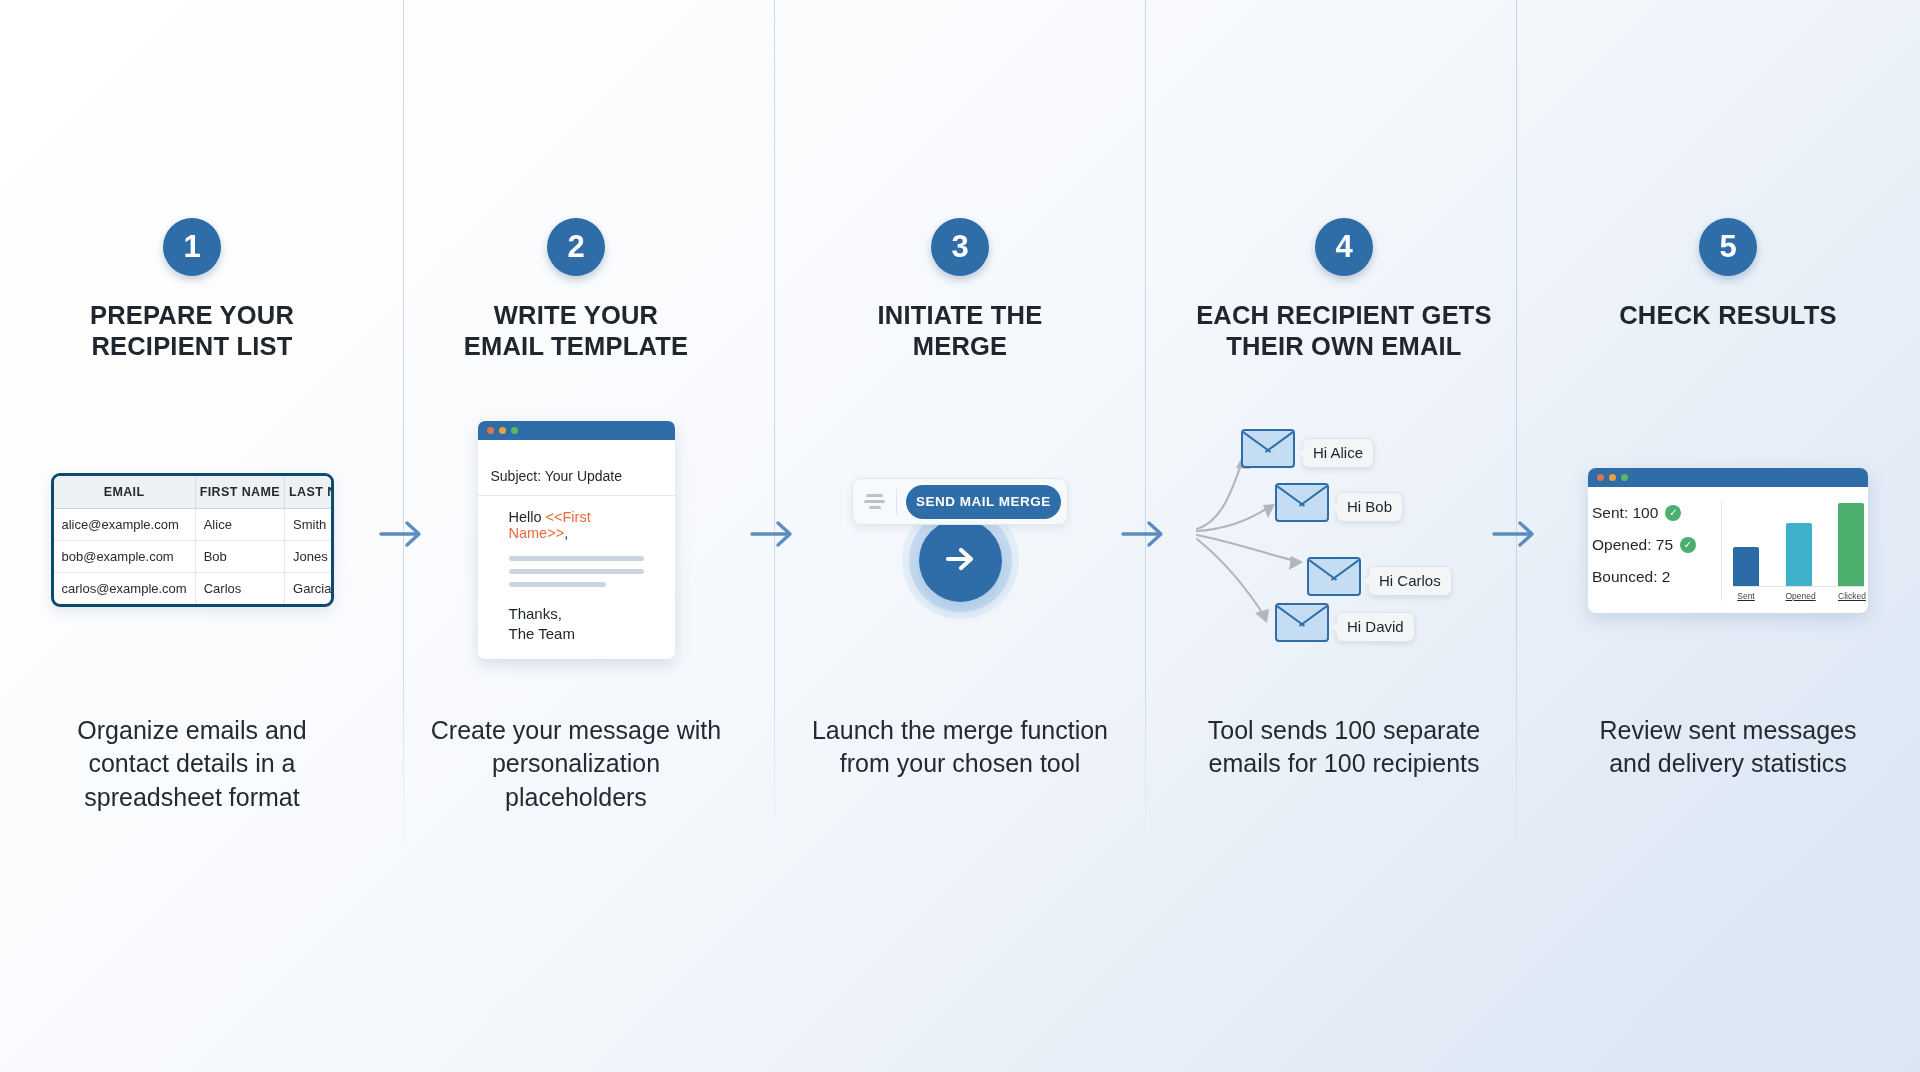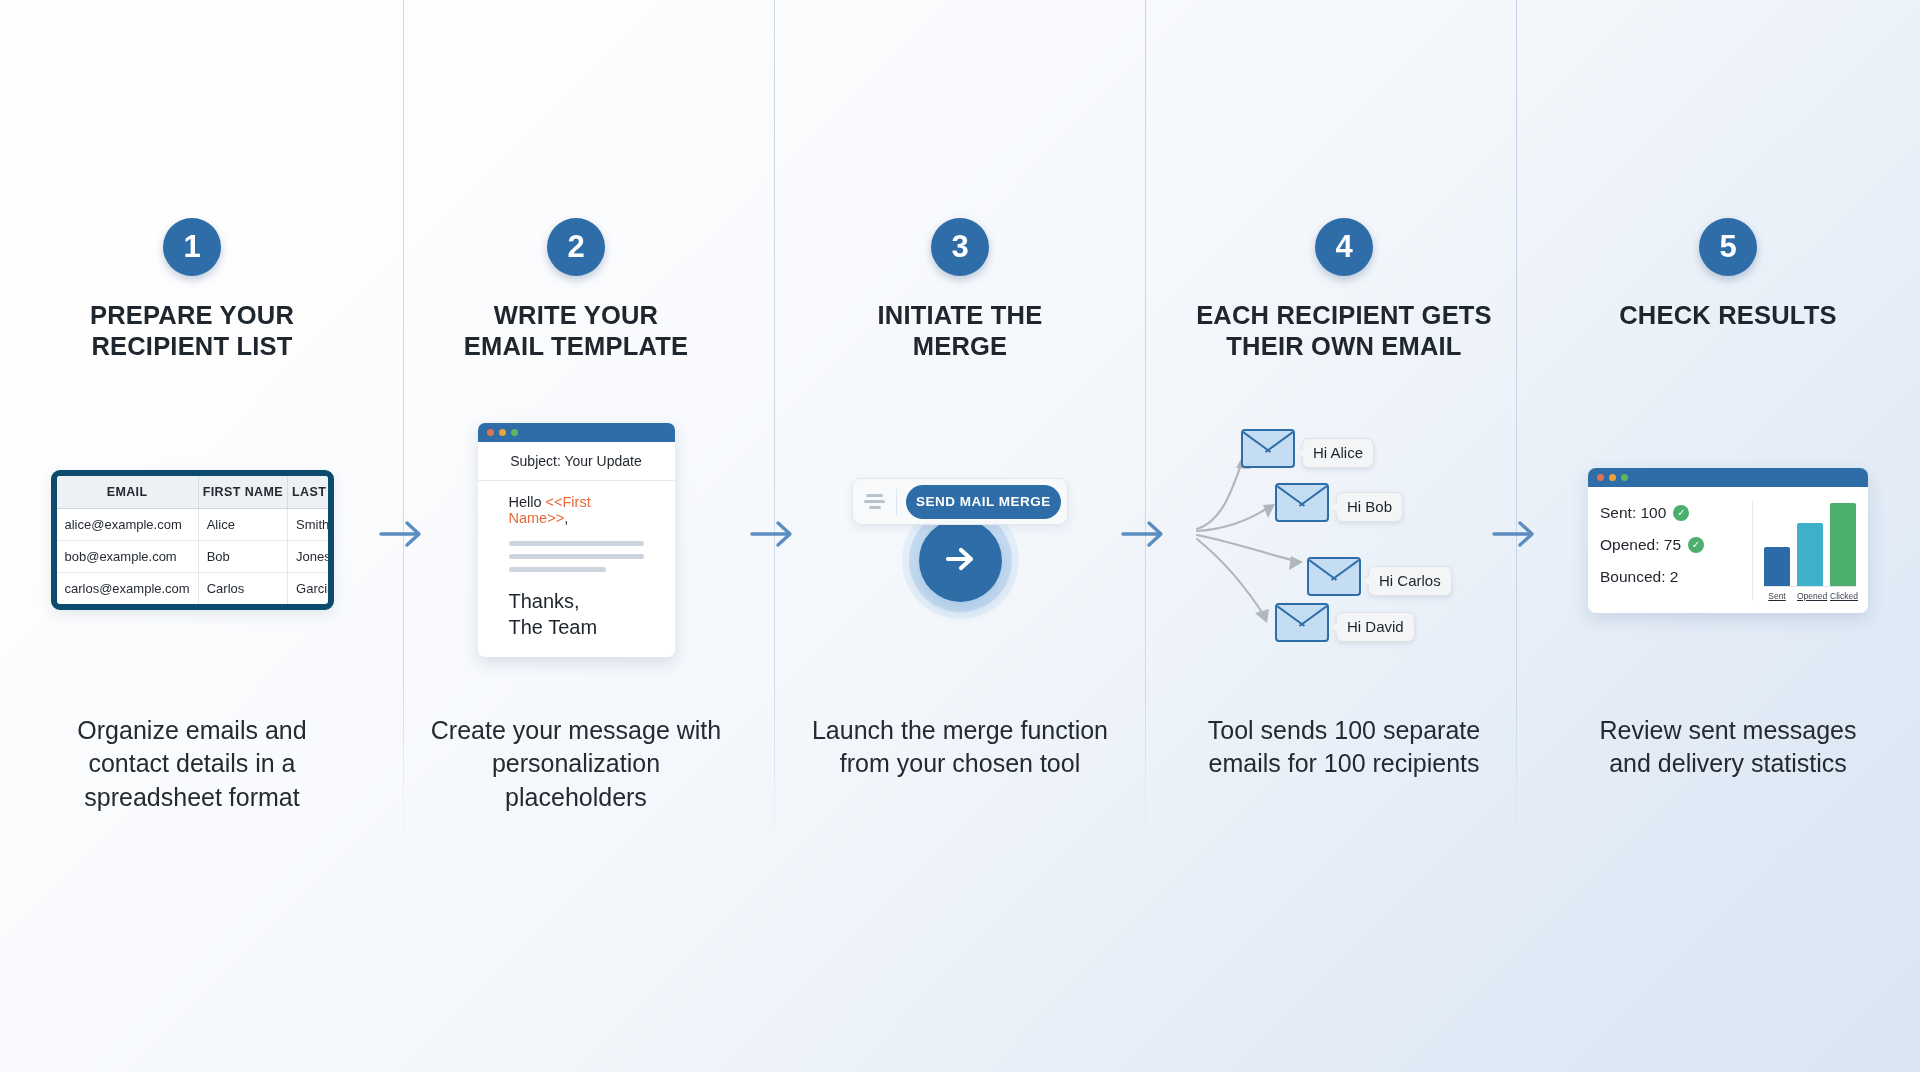--- a/index.html
+++ b/index.html
@@ -105,21 +105,21 @@
     position: absolute;
     top: 517px;
     width: 56px;
     height: 34px;
   }
 
   
   .sheet {
     width: 283px;
     background: #ffffff;
-    border: 6px solid #0c4a6e;
+    border: 3px solid #0c4a6e;
     border-radius: 9px;
     overflow: hidden;
     box-shadow: 0 5px 14px rgba(60,90,130,.13);
   }
   .sheet table { border-collapse: collapse; width: 100%; }
   .sheet th {
     background: #eef1f4;
     font-size: 12.5px;
     font-weight: bold;
     color: #232a31;
@@ -161,32 +161,31 @@
     padding-left: 9px;
   }
   .dot { width: 7px; height: 7px; border-radius: 50%; }
   .dot.red { background: #e0734c; }
   .dot.amber { background: #e8a33d; }
   .dot.green { background: #5cb85c; }
 
   .win-subject {
     font-size: 14px;
     color: #1e242b;
-    padding: 11px 13px 11px;
+    padding: 28px 13px 11px;
     border-bottom: 1px solid #e6eaee;
-    text-align: center;
   }
   .win-body { padding: 13px 31px 16px; }
   .greeting { font-size: 14.5px; color: #1e242b; margin-bottom: 15px; }
   .greeting .ph { color: #e8693a; }
   .skel { height: 5px; border-radius: 3px; background: #ccd5df; margin-bottom: 8px; }
   .skel.w1 { width: 100%; }
   .skel.w2 { width: 100%; }
   .skel.w3 { width: 72%; }
-  .sign { margin-top: 17px; font-size: 20px; color: #1e242b; line-height: 1.28; }
+  .sign { margin-top: 17px; font-size: 15px; color: #1e242b; line-height: 1.28; }
 
   
   .step3-wrap { position: relative; width: 100%; display: flex; flex-direction: column; align-items: center; }
   .toolbar {
     width: 216px;
     height: 47px;
     background: #f7f9fb;
     border: 1px solid #e2e7ed;
     border-radius: 9px;
     display: flex;
@@ -304,21 +303,21 @@
     box-shadow: 0 6px 17px rgba(60,90,130,.17);
   }
   .res-bar {
     height: 19px;
     background: #2e6da8;
     display: flex;
     align-items: center;
     gap: 5px;
     padding-left: 9px;
   }
-  .res-body { display: flex; padding: 14px 12px 12px; gap: 26px; }
+  .res-body { display: flex; padding: 14px 4px 12px; gap: 3px; }
   .stats { flex: none; width: 126px; display: flex; flex-direction: column; gap: 14px; padding-top: 3px; }
   .stat { display: flex; align-items: center; gap: 7px; font-size: 15.5px; color: #1e242b; white-space: nowrap; }
   .check {
     width: 16px; height: 16px; border-radius: 50%;
     background: #4caf6e; color: #fff;
     font-size: 10px; line-height: 16px; text-align: center;
     flex: none; font-weight: bold;
   }
   .chart-wrap { flex: 1; border-left: 1px solid #e4e8ec; padding-left: 11px; }
   .bars { height: 86px; display: flex; align-items: flex-end; justify-content: space-between; gap: 7px; border-bottom: 1px solid #dfe4e9; }

